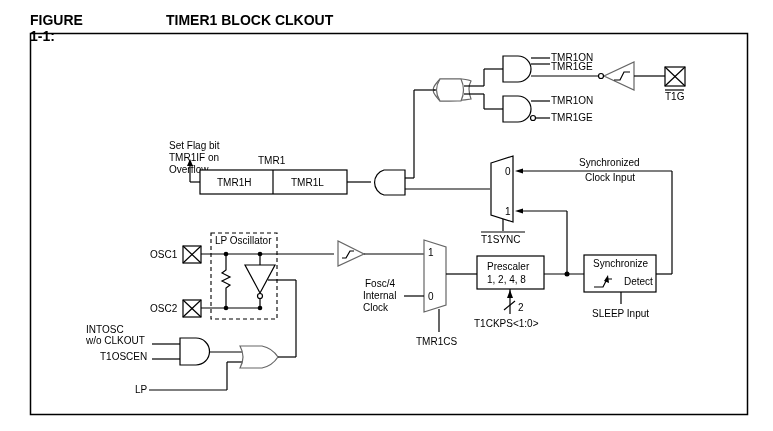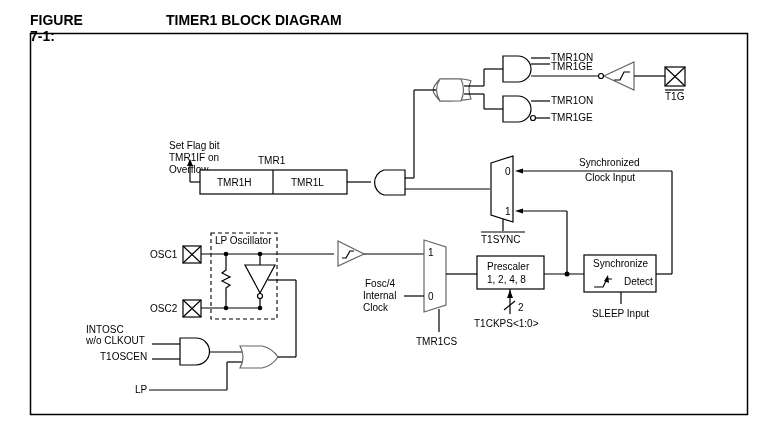--- a/index.html
+++ b/index.html
@@ -11,22 +11,22 @@
   svg text { font-family:"Liberation Sans", sans-serif; font-size:10px; fill:#000; }
   .w { stroke:#000; stroke-width:1.2; fill:none; }
   .g { stroke:#000; stroke-width:1.2; fill:#fff; }
   .gray { stroke:#666; stroke-width:1.2; fill:#fff; }
   .dot { fill:#000; }
 </style>
 </head>
 <body>
 
 <div id="title-row">
-  <span id="fig-label">FIGURE 7-1:</span>
-  <span id="fig-title">TIMER1 BLOCK DIAGRAM</span>
+  <span id="fig-label">FIGURE 1-1:</span>
+  <span id="fig-title">TIMER1 BLOCK CLKOUT</span>
 </div>
 
 <svg width="773" height="431" viewBox="0 0 773 431">
 
   <rect x="30.5" y="33.5" width="717" height="381" fill="none" stroke="#000" stroke-width="1.5"></rect>
 
   <path class="g" d="M503,56 L518,56 A13,13 0 0 1 518,82 L503,82 Z"></path>
   <line class="w" x1="531" y1="58" x2="550" y2="58"></line>
   <line class="w" x1="531" y1="64" x2="550" y2="64"></line>
   <line class="w" x1="531" y1="76" x2="598" y2="76"></line>

